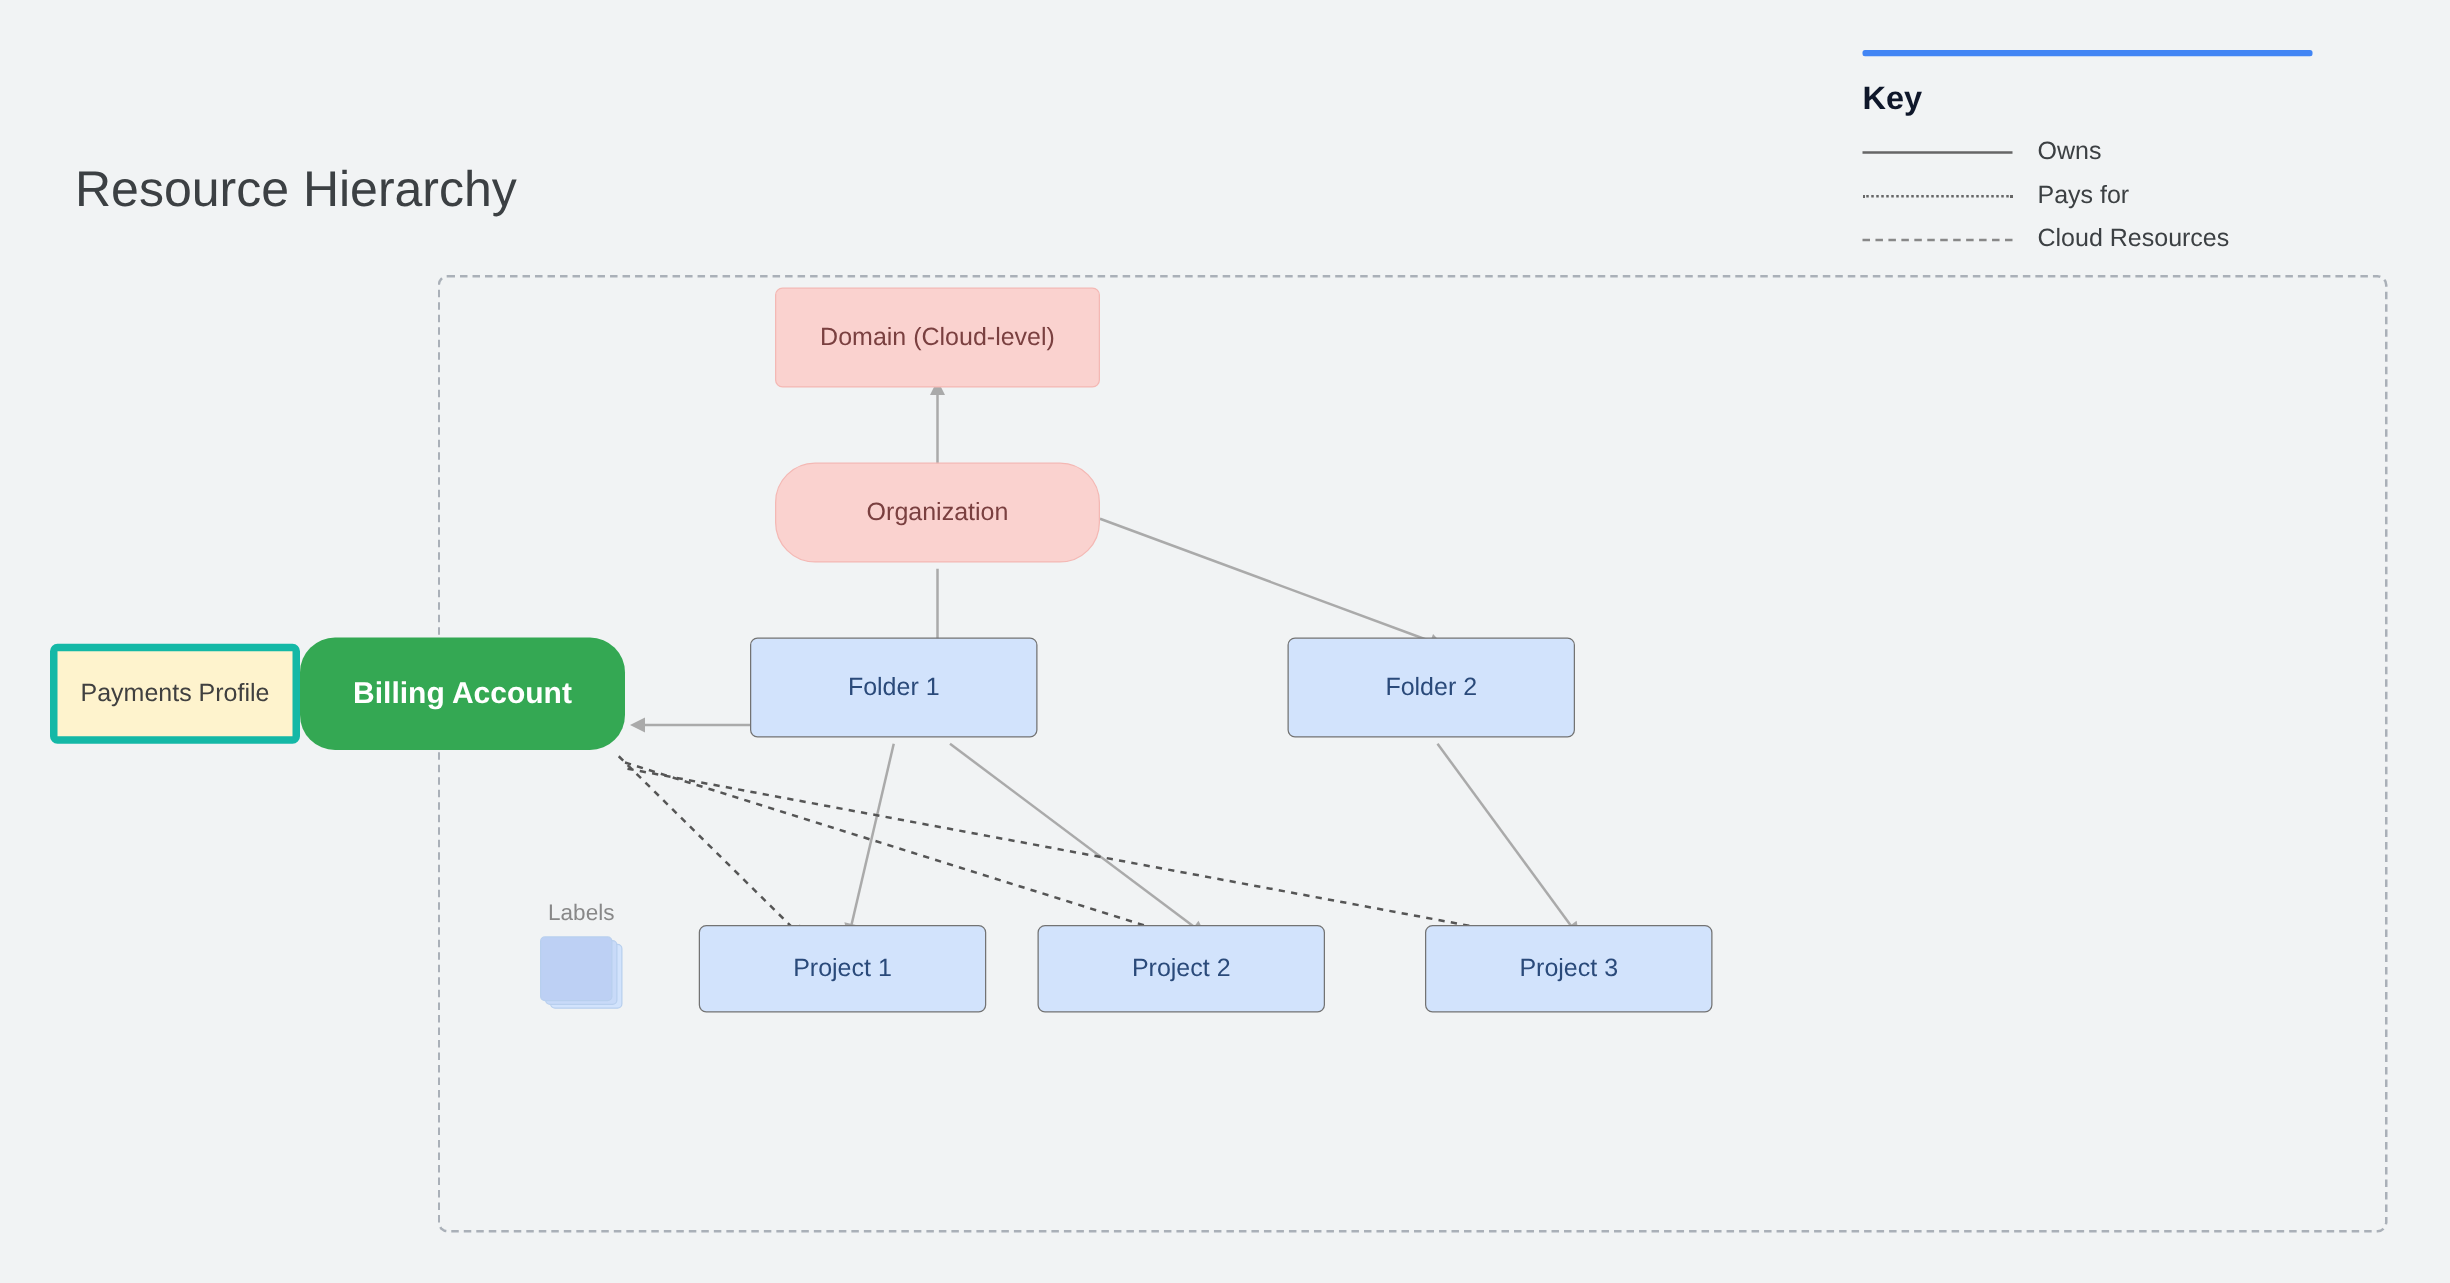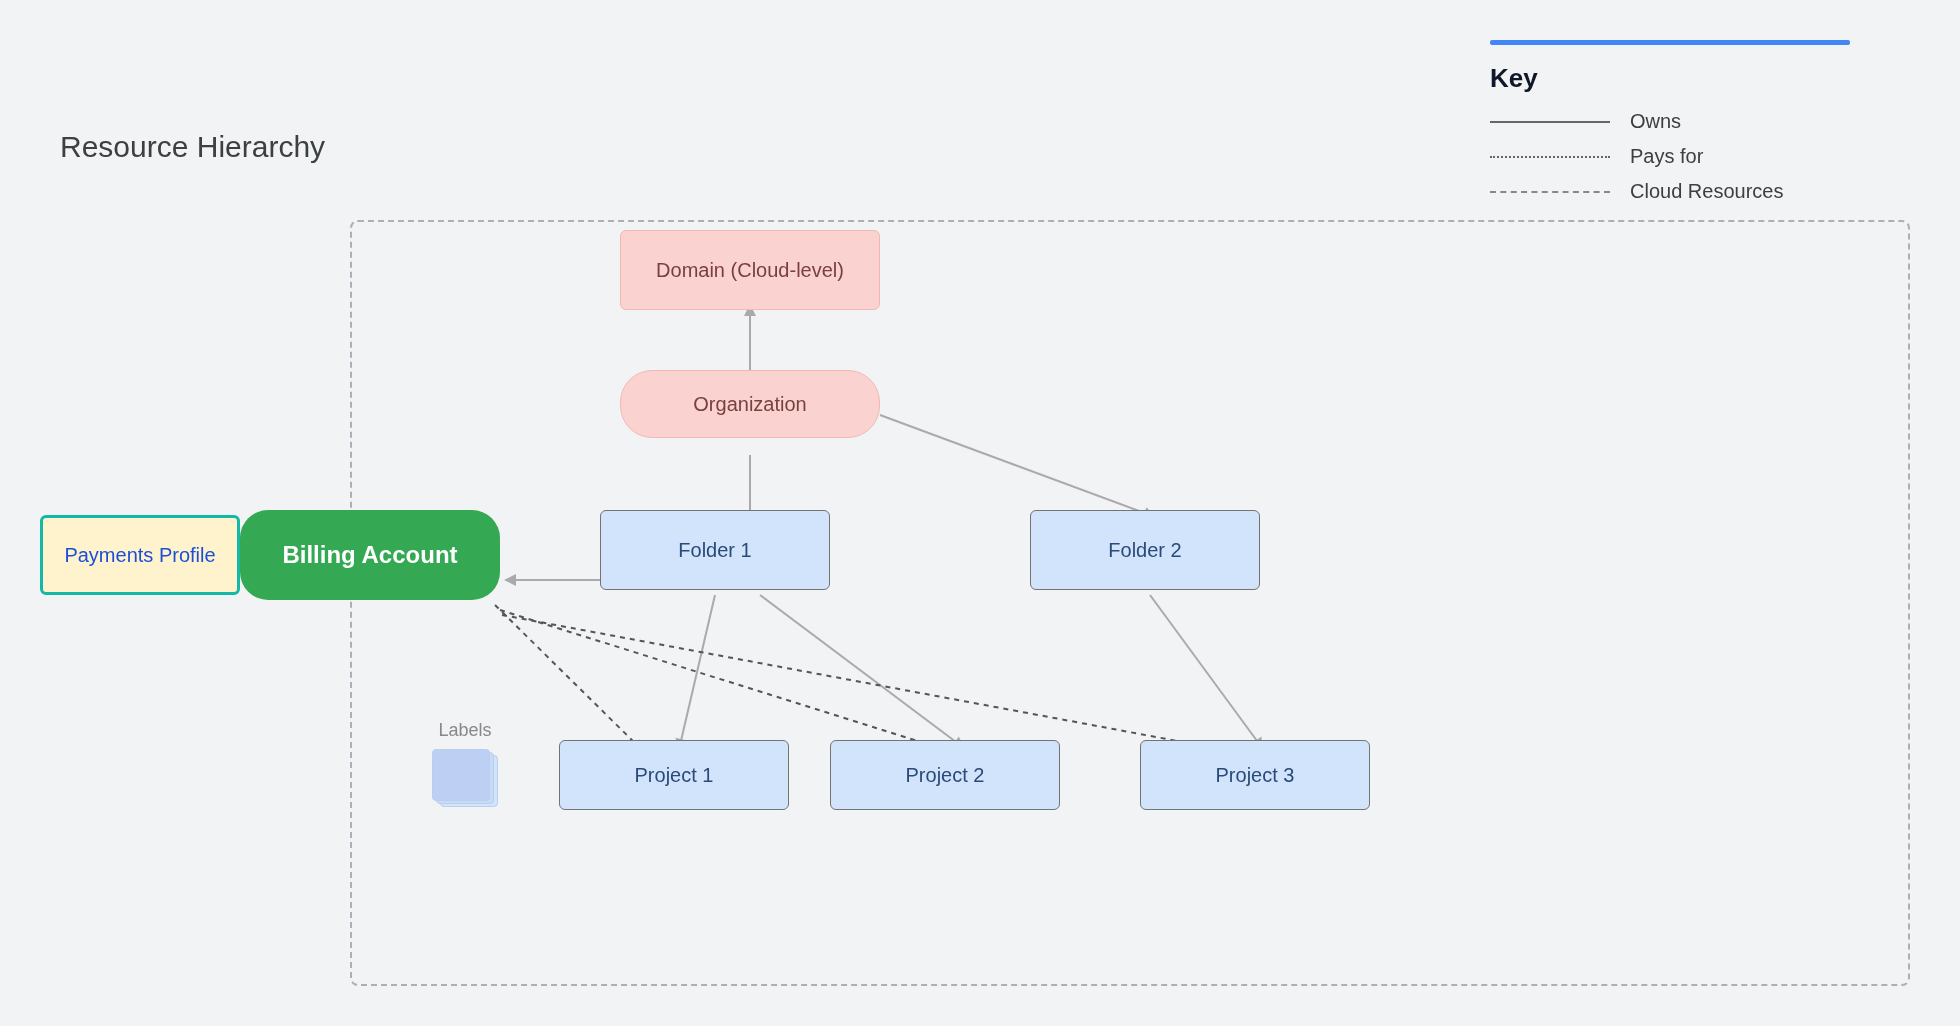--- a/index.html
+++ b/index.html
@@ -9,21 +9,21 @@
       width: 1960px;
       height: 1026px;
       overflow: hidden;
       position: relative;
     }
 
     .page-title {
       position: absolute;
       top: 130px;
       left: 60px;
-      font-size: 30px;
+      font-size: 40px;
       font-weight: 400;
       color: #3c4043;
     }
 
     
     .key-panel {
       position: absolute;
       top: 20px;
       right: 80px;
       width: 420px;
@@ -111,35 +111,35 @@
     }
     .node-green {
       background: #34a853;
       color: #fff;
       font-weight: 700;
       font-size: 24px;
       border: none;
     }
     .node-yellow {
       background: #fef3cd;
-      color: #1d4ed8;
-      border: 3px solid #14b8a6;
+      color: #404040;
+      border: 6px solid #14b8a6;
     }
 
     
     .node-domain {
       width: 260px;
       height: 80px;
       left: 580px;
       top: 20px;
     }
     
     .node-org {
       width: 260px;
-      height: 68px;
+      height: 80px;
       left: 580px;
       top: 160px;
       border-radius: 32px;
     }
     
     .node-billing {
       width: 260px;
       height: 90px;
       left: 200px;
       top: 300px;

